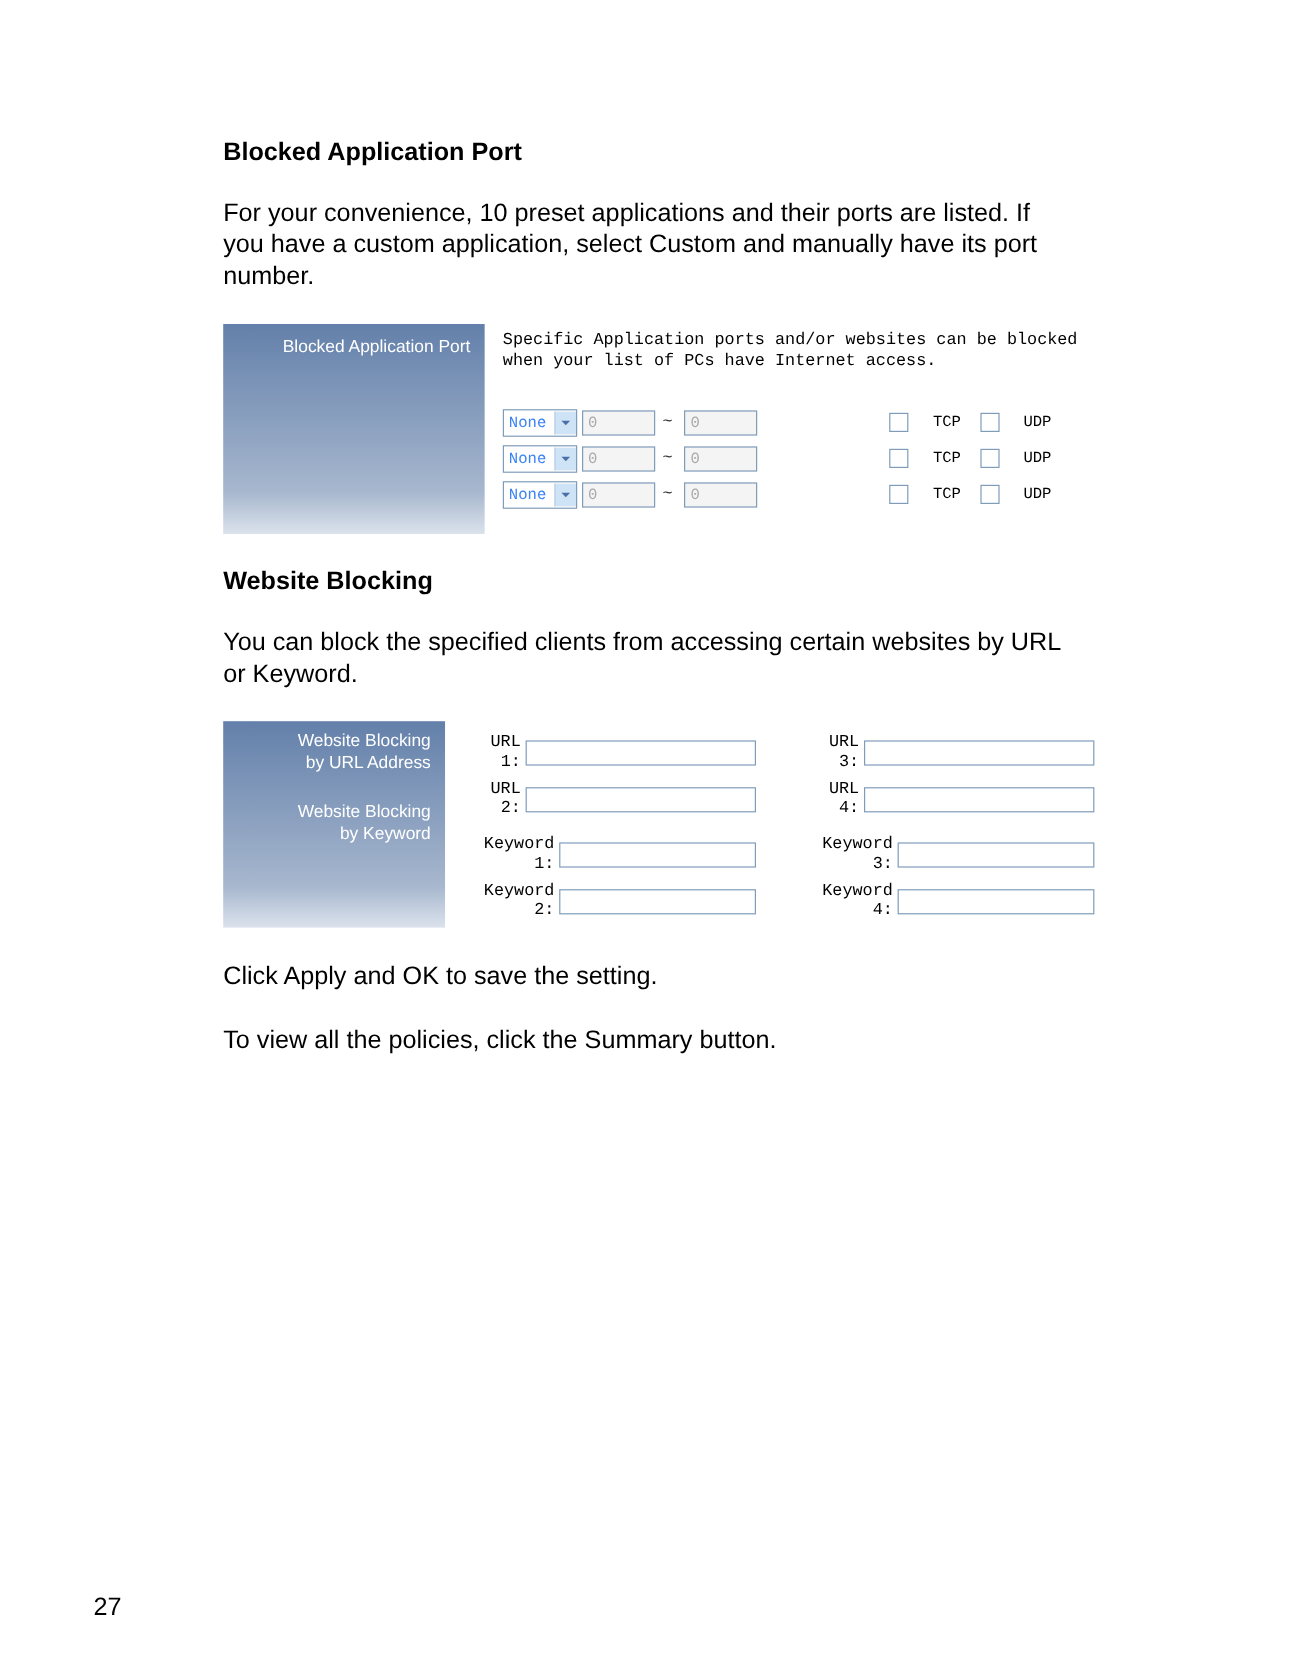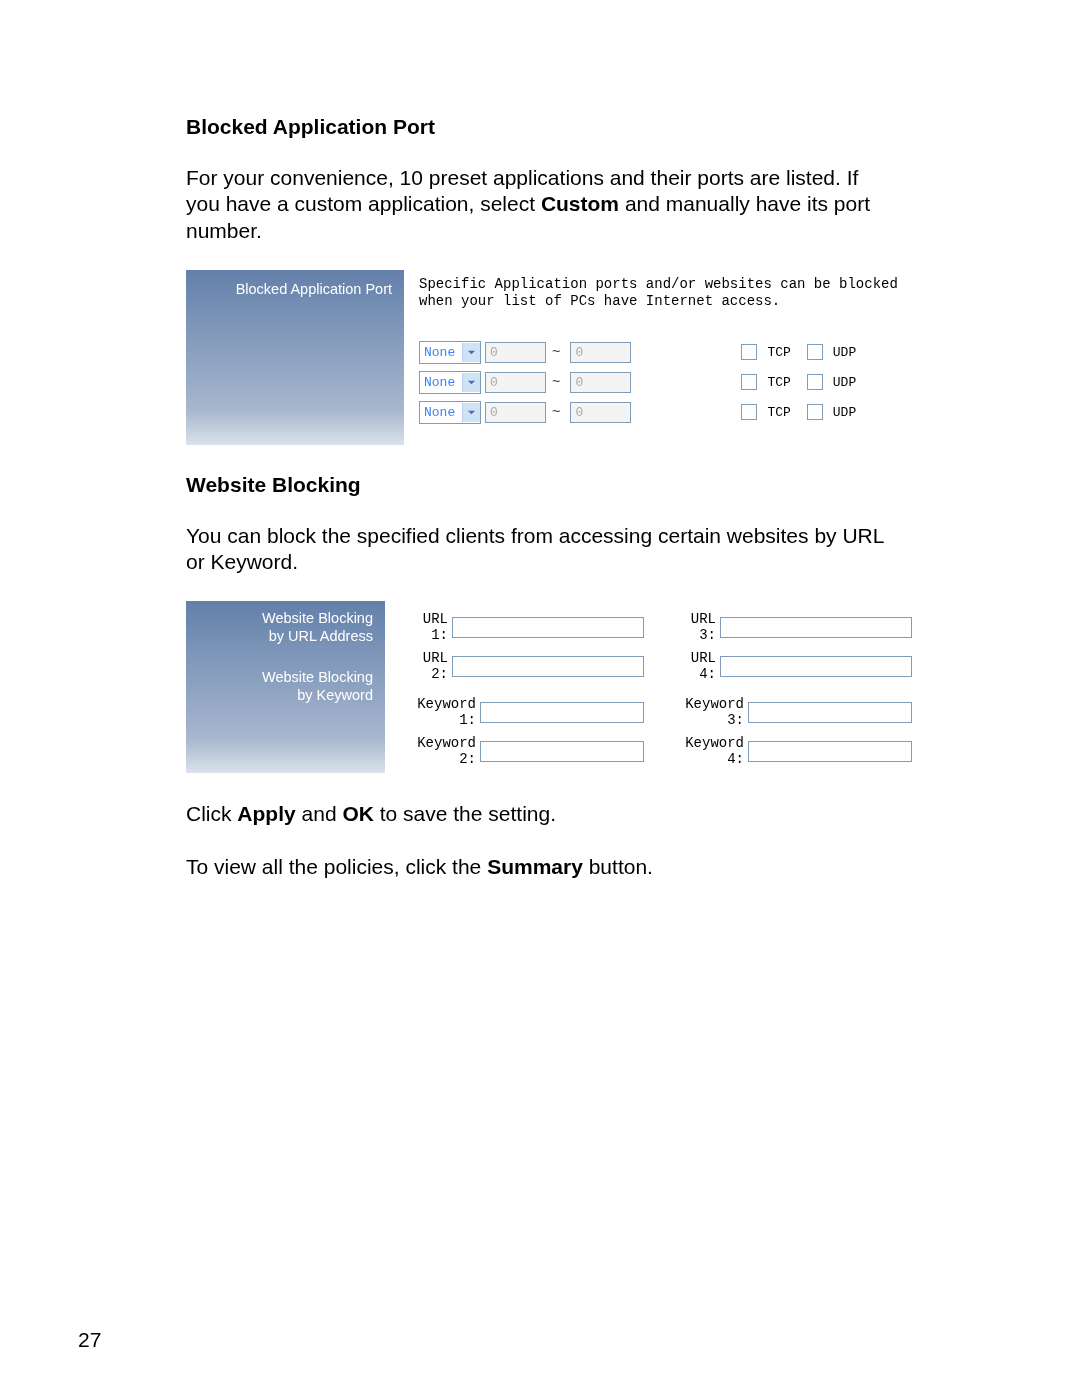--- a/index.html
+++ b/index.html
@@ -1,35 +1,35 @@
 <!DOCTYPE html>
 <html><head>
 <meta charset="utf-8">
 <style>
 html,body{margin:0;padding:0;background:#fff;font-family:Arial,Helvetica,sans-serif}
 .page{width:924px;height:1397px;position:relative;margin:0 auto;box-sizing:border-box;padding:115px 108px 0 108px;color:#000}
 .h{font-weight:bold;font-size:21px;margin:0 0 26px 0}
 .p{font-size:21px;line-height:1.25;margin:0 0 26px 0}
-.strong{font-weight:bold}
+.strong{font-weight:normal}
 .scr{width:726px;margin:4px 0 28px 0}
 .scr table{border-collapse:collapse;width:100%}
 .sb{width:198px;background:linear-gradient(180deg,#6380aa 0%,#a7b7ce 80%,#dbe2ec 100%);color:#fff;font-family:Arial;font-size:14.5px;vertical-align:top;text-align:right;padding:10px 12px 10px 8px;line-height:1.25}
 .pnl{background:#fff;vertical-align:top;padding:6px 0 6px 15px;font-family:Liberation Mono, monospace;font-size:14px;color:#000}
 .desc{font-size:14px;margin-bottom:28px;line-height:1.2}
 .row{display:flex;align-items:center;height:30px;font-size:14px}
 .sel{position:relative;width:60px;height:21px;border:1px solid #7f9db9;display:flex;align-items:center}
 .sel span{flex:1;padding-left:4px;font-size:13px;color:#3b82f6}
 .dd{width:17px;height:19px;background:#cfe3f6;border-left:1px solid #b7cfe8;display:flex;align-items:center;justify-content:center}
 .dd svg{width:9px;height:9px}
 .num{width:55px;height:19px;border:1px solid #7f9db9;margin-left:4px;background:#f4f4f4;color:#aaa;font-size:13px;padding-left:4px;display:inline-flex;align-items:center}
 .tilde{padding:0 6px;color:#333}
 .proto{margin-left:110px;display:flex;align-items:center;gap:16px}
-.cb{display:flex;align-items:center;gap:10px;font-size:13px}
+.cb{display:flex;align-items:flex-start;gap:20px;font-size:13px}
 .cb .box{width:14px;height:14px;border:1px solid #7f9db9;background:#fff}
-.wbgrid{display:flex;gap:24px}
+.wbgrid{display:flex;gap:38px}
 .wbcol{display:flex;flex-direction:column;gap:7px}
 .fld{display:flex;align-items:center;font-size:14px}
 .fld label{text-align:right;padding-right:4px}
 .fld .inp{height:19px;border:1px solid #7f9db9;background:#fff}
 .pagenum{position:absolute;bottom:45px;left:0;right:0;text-align:left;font-size:21px}
 </style>
 </head>
 <body>
 
 <div class="page">

